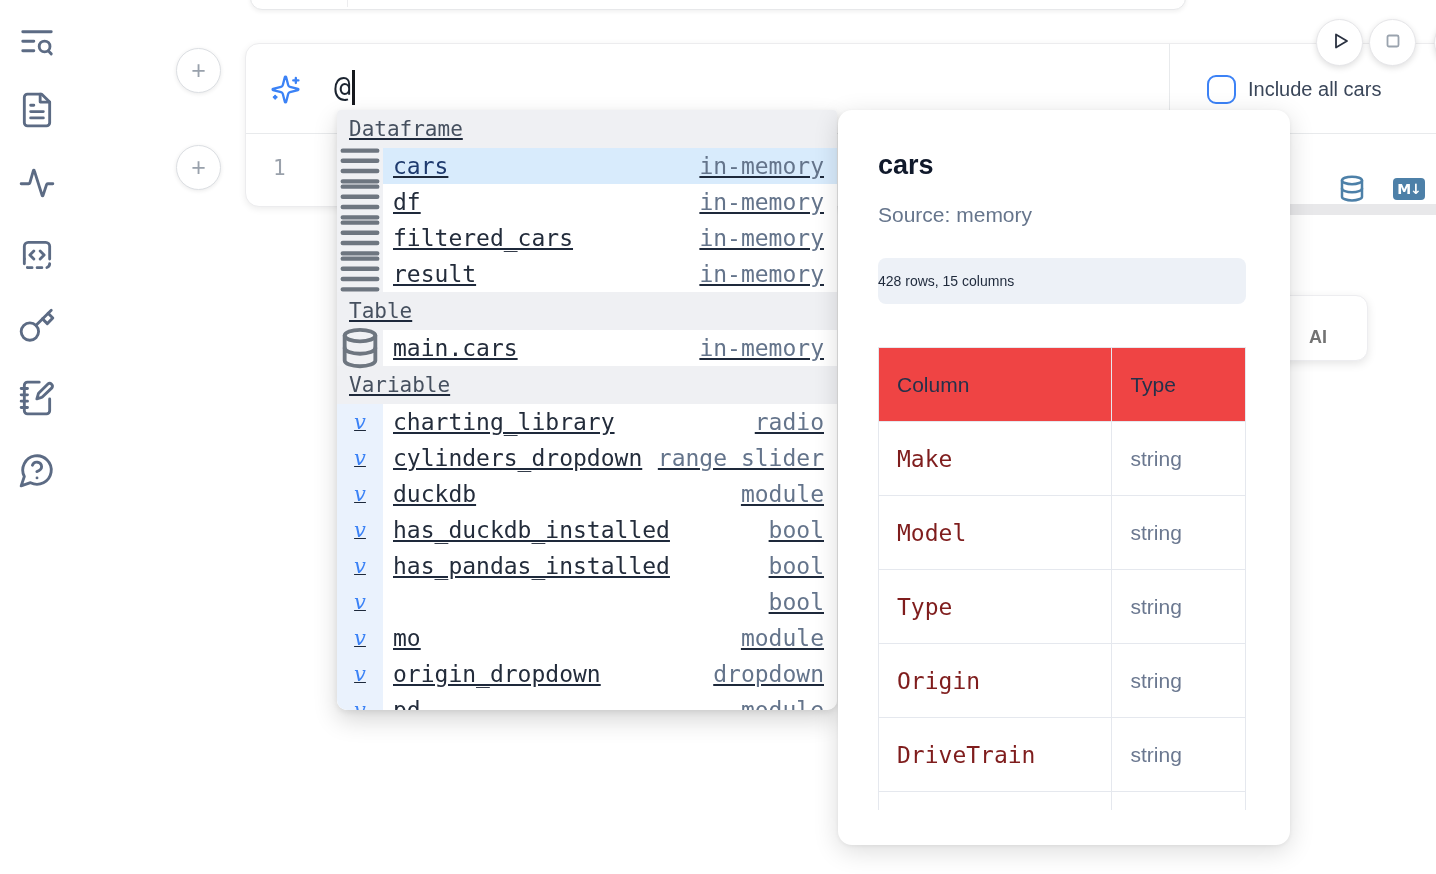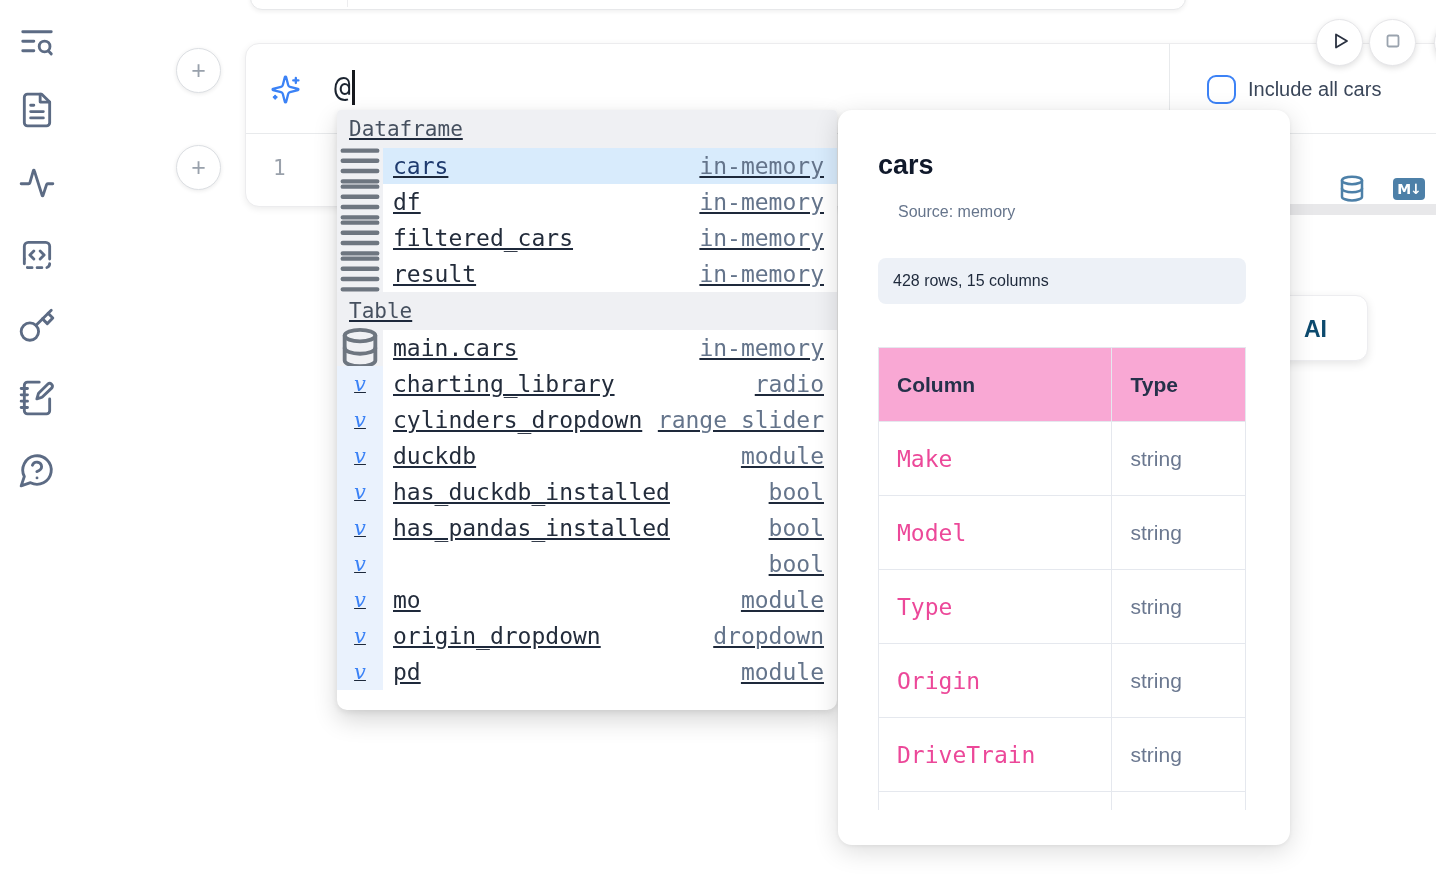--- a/index.html
+++ b/index.html
@@ -67,21 +67,21 @@
   .run-btn { position:absolute; top:19px; width:47px; height:47px; border-radius:50%;
     background:#fff; border:1px solid #e6e6e9; box-shadow:0 2px 6px rgba(0,0,0,.13);
     display:flex; align-items:center; justify-content:center; z-index:4; }
   #btn-play { left:1316px; } #btn-stop { left:1369px; } #btn-partial { left:1434px; }
   .run-btn svg { width:24px; height:24px; }
 
   
   .ai-btn { position:absolute; left:1160px; top:295px; width:208px; height:66px;
     background:#fff; border:1px solid #ededf0; border-radius:12px;
     box-shadow:0 3px 10px rgba(0,0,0,.10); z-index:5; }
-  .ai-btn span { position:absolute; right:40px; top:20px; font-size:23px; font-weight:bold; color:#0c4a6e; }
+  .ai-btn span { position:absolute; right:40px; top:31px; font-size:18px; font-weight:bold; color:#737373; }
 
   
   .ac { position:absolute; left:337px; top:110px; width:500px; height:600px;
     background:#fff; z-index:8; border-radius:4px 4px 10px 10px; overflow:hidden;
     box-shadow:0 10px 24px rgba(0,0,0,.16), 0 2px 6px rgba(0,0,0,.08);text-decoration:underline; }
   .ac-header { height:38px; line-height:38px; background:#eff0f3; color:#46505f;
     font-family:"DejaVu Sans Mono",monospace; font-size:21px; padding-left:12px; }
   .ac-item { display:flex; align-items:stretch; height:36px; background:#fff; }
   .ac-gutter { width:46px; flex:none; display:flex; align-items:center; justify-content:center; }
   .gutter-gray { background:#f0f1f4; }
@@ -96,31 +96,31 @@
   .rows-glyph svg, .dbsmall-glyph svg { width:100%; height:100%; display:block; }
   .dbsmall-glyph { width:19px; height:20px; color:#6e7680; }
   .var-glyph { font-family:"DejaVu Serif", serif; font-style:italic; color:#3b82f6;
     font-size:21px; line-height:1; }
 
   
   .panel { position:absolute; left:838px; top:110px; width:452px; height:735px;
     background:#fff; border-radius:14px; z-index:20;
     box-shadow:0 6px 26px rgba(0,0,0,.14), 0 1px 4px rgba(0,0,0,.06); }
   .panel-title { position:absolute; left:40px; top:40px; font-size:27px; font-weight:bold; color:#10192b; }
-  .panel-source { position:absolute; left:40px; top:93px; font-size:16px; color:#66758c;margin-left:20px; }
+  .panel-source { position:absolute; left:40px; top:93px; font-size:21px; color:#66758c; }
   .panel-stats { position:absolute; left:40px; top:148px; width:368px; height:46px;
     background:#edf1f7; border-radius:8px; display:flex; align-items:center;
-    padding-left:15px; font-size:16px; color:#1e293b; }
+    font-size:14px; color:#1e293b; }
   .panel-tablewrap { position:absolute; left:40px; top:237px; width:368px; height:463px; overflow:hidden; }
   .panel-table { border-collapse:collapse; width:368px; }
   .panel-table th, .panel-table td { border:1px solid #e5e8ee; height:74px;
     padding-left:18px; text-align:left; vertical-align:middle; }
-  .panel-table th { background:#f9a8d4; font-weight:bold; font-size:21px; color:#25314a;margin-left:18px; }
+  .panel-table th { background:#ef4444; font-weight:normal; font-size:21px; color:#25314a;margin-left:18px; }
   .th-col { width:234px; } .th-type { width:134px; }
-  .cell-colname { font-family:"DejaVu Sans Mono",monospace; font-size:23px; color:#ec4899; }
+  .cell-colname { font-family:"DejaVu Sans Mono",monospace; font-size:23px; color:#7f1d1d; }
   .cell-coltype { font-size:21px; color:#6b7890; }
 </style>
 </head>
 <body>
 
 <div id="sidebar">
     <div class="sb-icon"><svg viewBox="0 0 24 24" fill="none" stroke="currentColor" stroke-width="1.8" stroke-linecap="round" stroke-linejoin="round">
         <path d="M21 5.5H3M10 11.5H3M10 17.5H3"></path>
         <circle cx="16.8" cy="14.8" r="3.4"></circle>
         <path d="m21 19.5-1.9-1.9"></path>
@@ -265,20 +265,21 @@
               <ellipse cx="12" cy="5.5" rx="8" ry="3"></ellipse>
               <path d="M4 5.5v13c0 1.66 3.58 3 8 3s8-1.34 8-3v-13"></path>
               <path d="M4 12c0 1.66 3.58 3 8 3s8-1.34 8-3"></path>
             </svg></span></span>
       </span>
     <span class="ac-main">
       <span class="ac-name">main.cars</span>
       <span class="ac-type">in-memory</span>
     </span>
   </div>
+    <div class="ac-header">Variable</div>
     <div class="ac-item">
     <span class="ac-gutter gutter-blue">
         <span class="ac-ic"><em class="var-glyph">v</em></span>
       </span>
     <span class="ac-main">
       <span class="ac-name">charting_library</span>
       <span class="ac-type">radio</span>
     </span>
   </div>
     <div class="ac-item">

